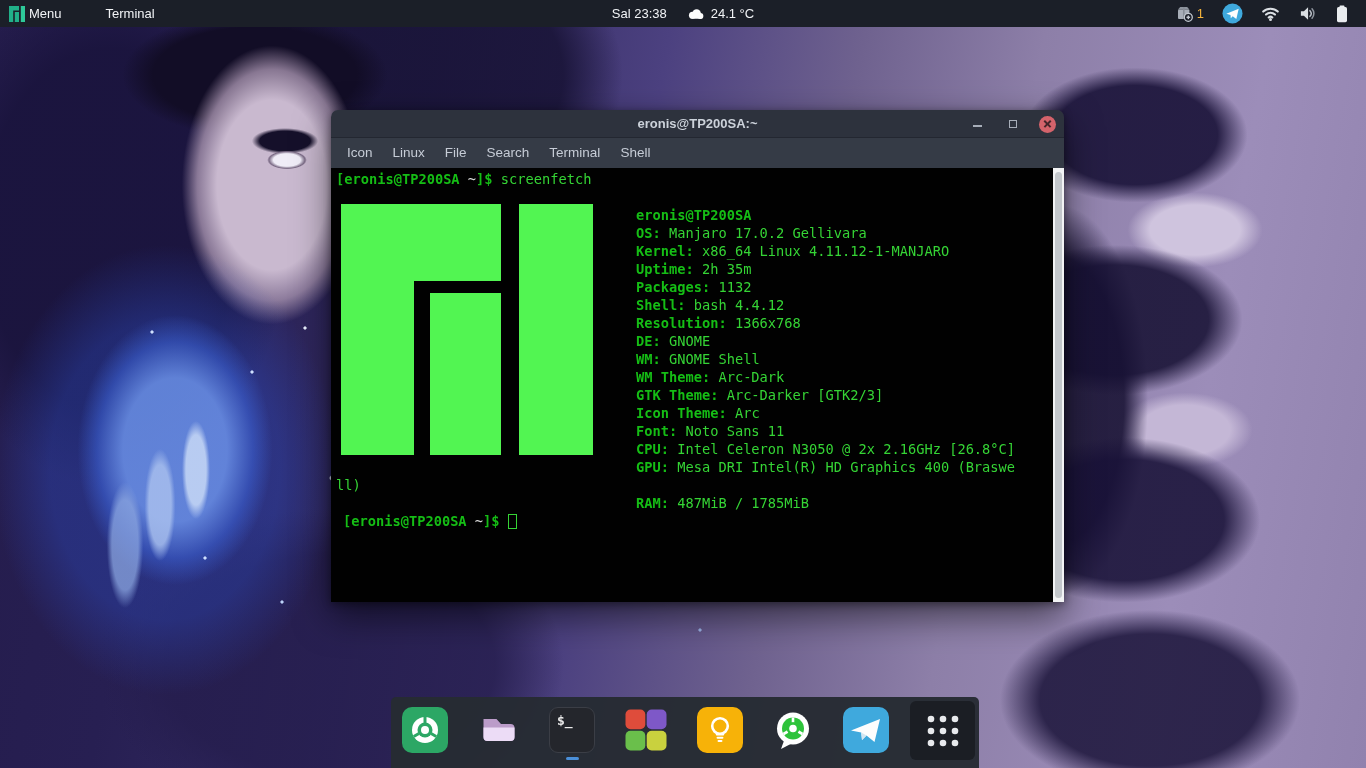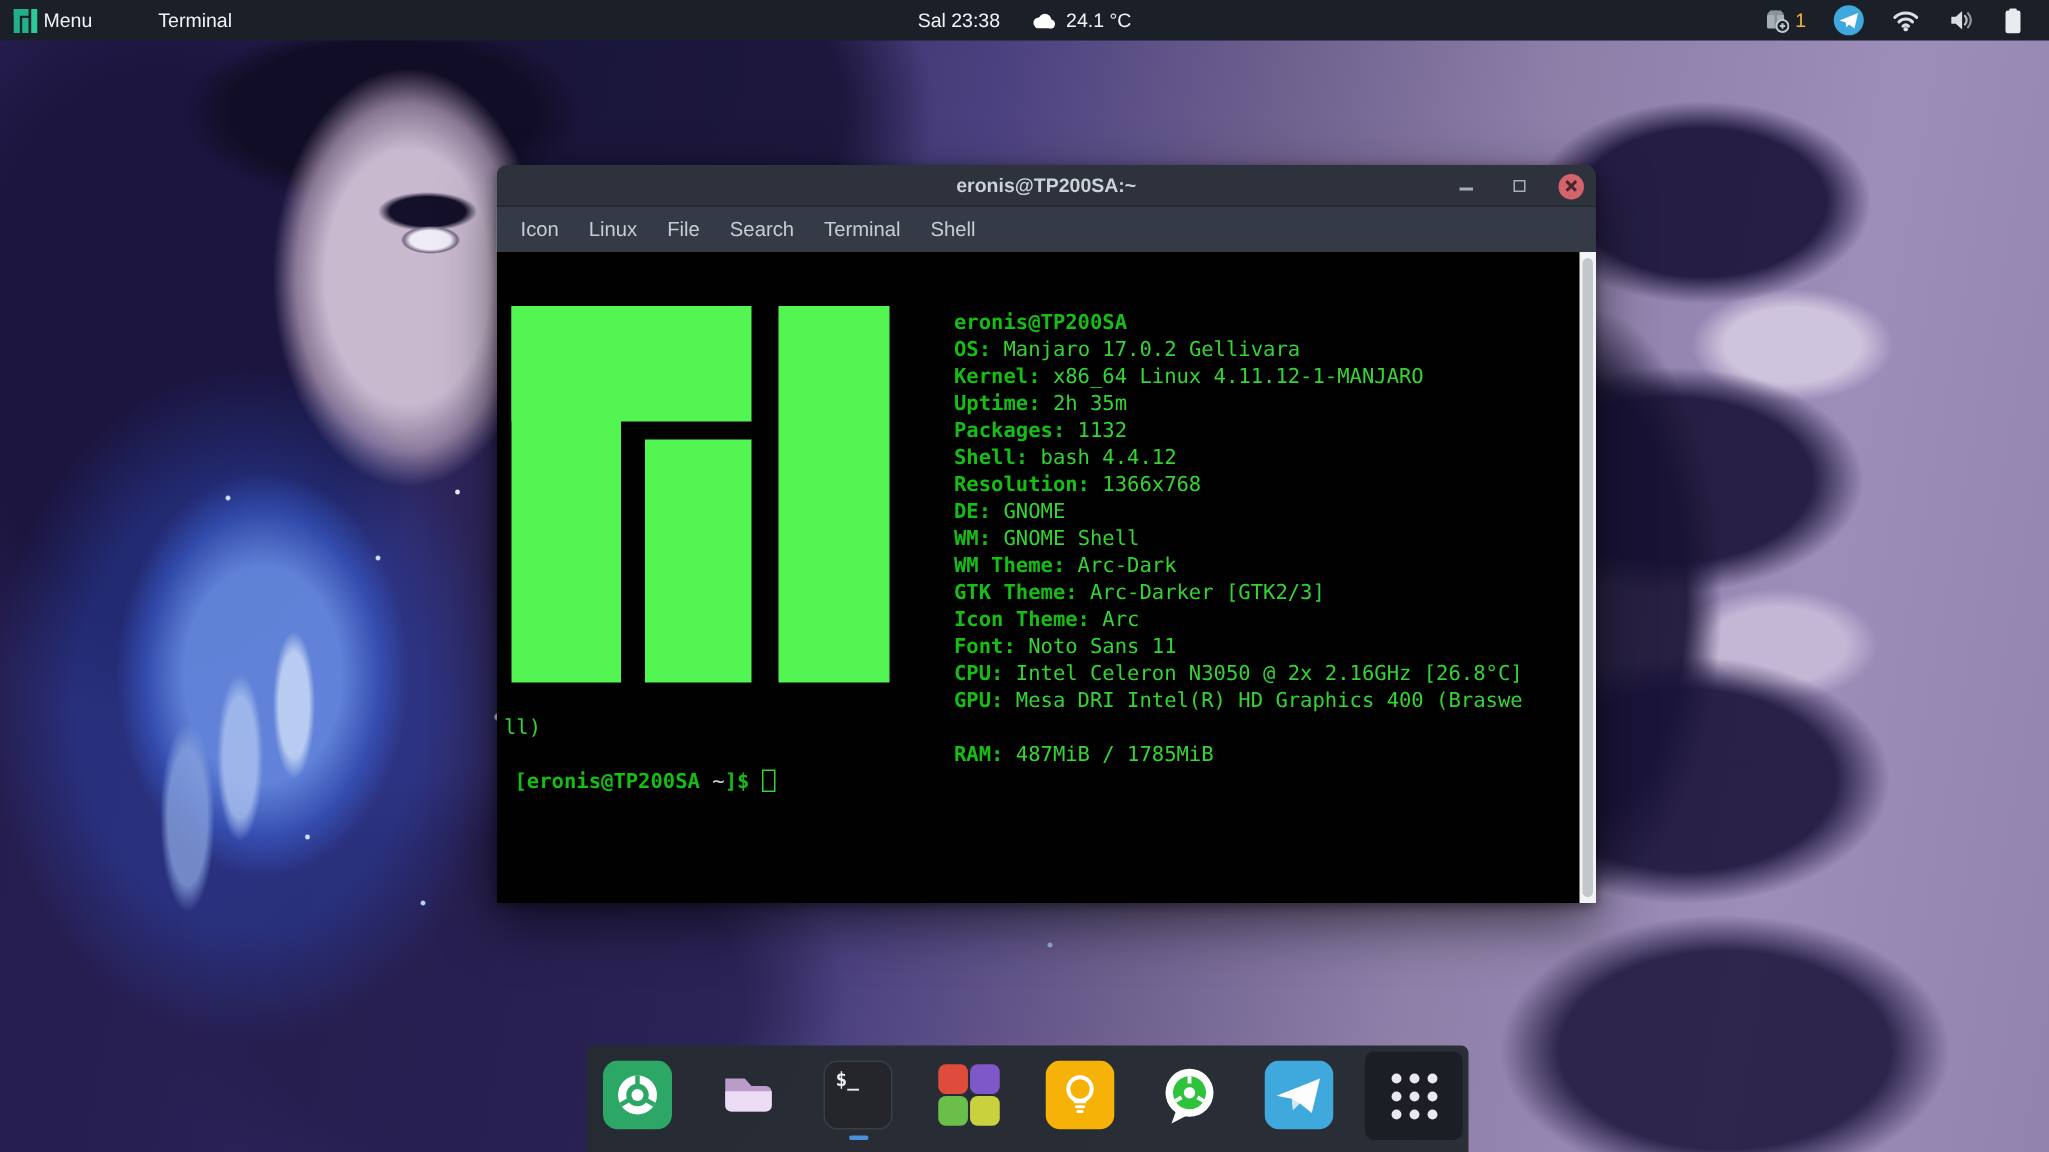--- a/index.html
+++ b/index.html
@@ -192,20 +192,21 @@
     </div>
     <div class="menubar">
       <span class="mi">Icon</span>
       <span class="mi">Linux</span>
       <span class="mi">File</span>
       <span class="mi">Search</span>
       <span class="mi">Terminal</span>
       <span class="mi">Shell</span>
     </div>
     <div class="tcontent">
+      <div class="tline l1"><span class="b g">[eronis@TP200SA </span><span class="w">~</span><span class="b g">]$ </span><span class="v">screenfetch</span></div>
 
       <div class="mlogo">
         <div class="mb mba"></div><div class="mb mbb"></div><div class="mb mbc"></div><div class="mb mbd"></div>
       </div>
 
       <div id="sfcol"><div class="sfline" style="top: 0px;"><span class="b g">eronis@TP200SA</span><span class="v"></span></div><div class="sfline" style="top: 18px;"><span class="b g">OS:</span><span class="v"> Manjaro 17.0.2 Gellivara</span></div><div class="sfline" style="top: 36px;"><span class="b g">Kernel:</span><span class="v"> x86_64 Linux 4.11.12-1-MANJARO</span></div><div class="sfline" style="top: 54px;"><span class="b g">Uptime:</span><span class="v"> 2h 35m</span></div><div class="sfline" style="top: 72px;"><span class="b g">Packages:</span><span class="v"> 1132</span></div><div class="sfline" style="top: 90px;"><span class="b g">Shell:</span><span class="v"> bash 4.4.12</span></div><div class="sfline" style="top: 108px;"><span class="b g">Resolution:</span><span class="v"> 1366x768</span></div><div class="sfline" style="top: 126px;"><span class="b g">DE:</span><span class="v"> GNOME</span></div><div class="sfline" style="top: 144px;"><span class="b g">WM:</span><span class="v"> GNOME Shell</span></div><div class="sfline" style="top: 162px;"><span class="b g">WM Theme:</span><span class="v"> Arc-Dark</span></div><div class="sfline" style="top: 180px;"><span class="b g">GTK Theme:</span><span class="v"> Arc-Darker [GTK2/3]</span></div><div class="sfline" style="top: 198px;"><span class="b g">Icon Theme:</span><span class="v"> Arc</span></div><div class="sfline" style="top: 216px;"><span class="b g">Font:</span><span class="v"> Noto Sans 11</span></div><div class="sfline" style="top: 234px;"><span class="b g">CPU:</span><span class="v"> Intel Celeron N3050 @ 2x 2.16GHz [26.8°C]</span></div><div class="sfline" style="top: 252px;"><span class="b g">GPU:</span><span class="v"> Mesa DRI Intel(R) HD Graphics 400 (Braswe</span></div><div class="sfline" style="top: 288px;"><span class="b g">RAM:</span><span class="v"> 487MiB / 1785MiB</span></div></div>
 
       <div class="tline wrapline v">ll)</div>
 
       <div class="tline l2"><span class="b g">[eronis@TP200SA </span><span class="w">~</span><span class="b g">]$ </span><span class="cursor"></span></div>

